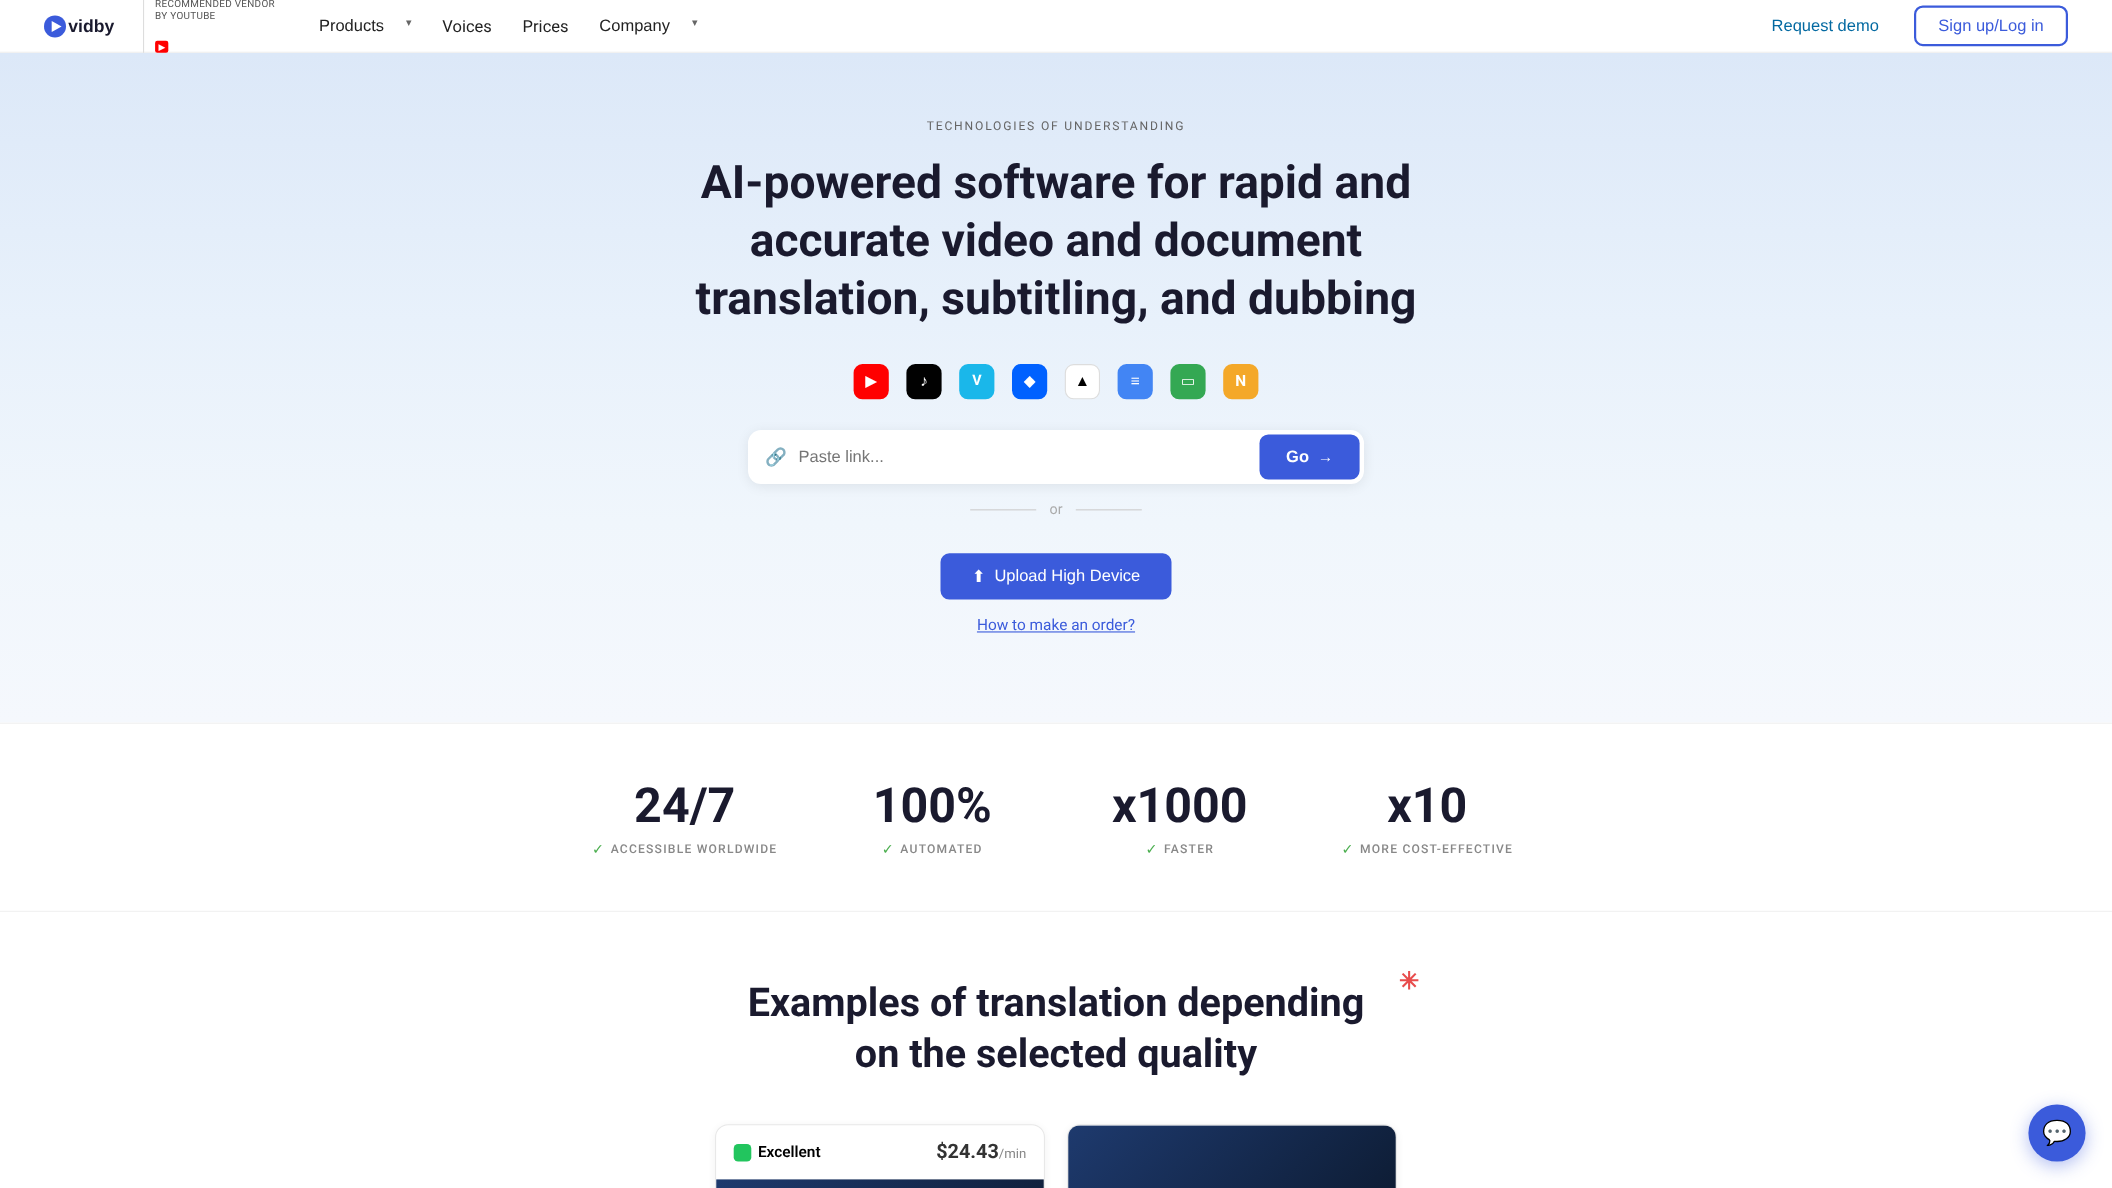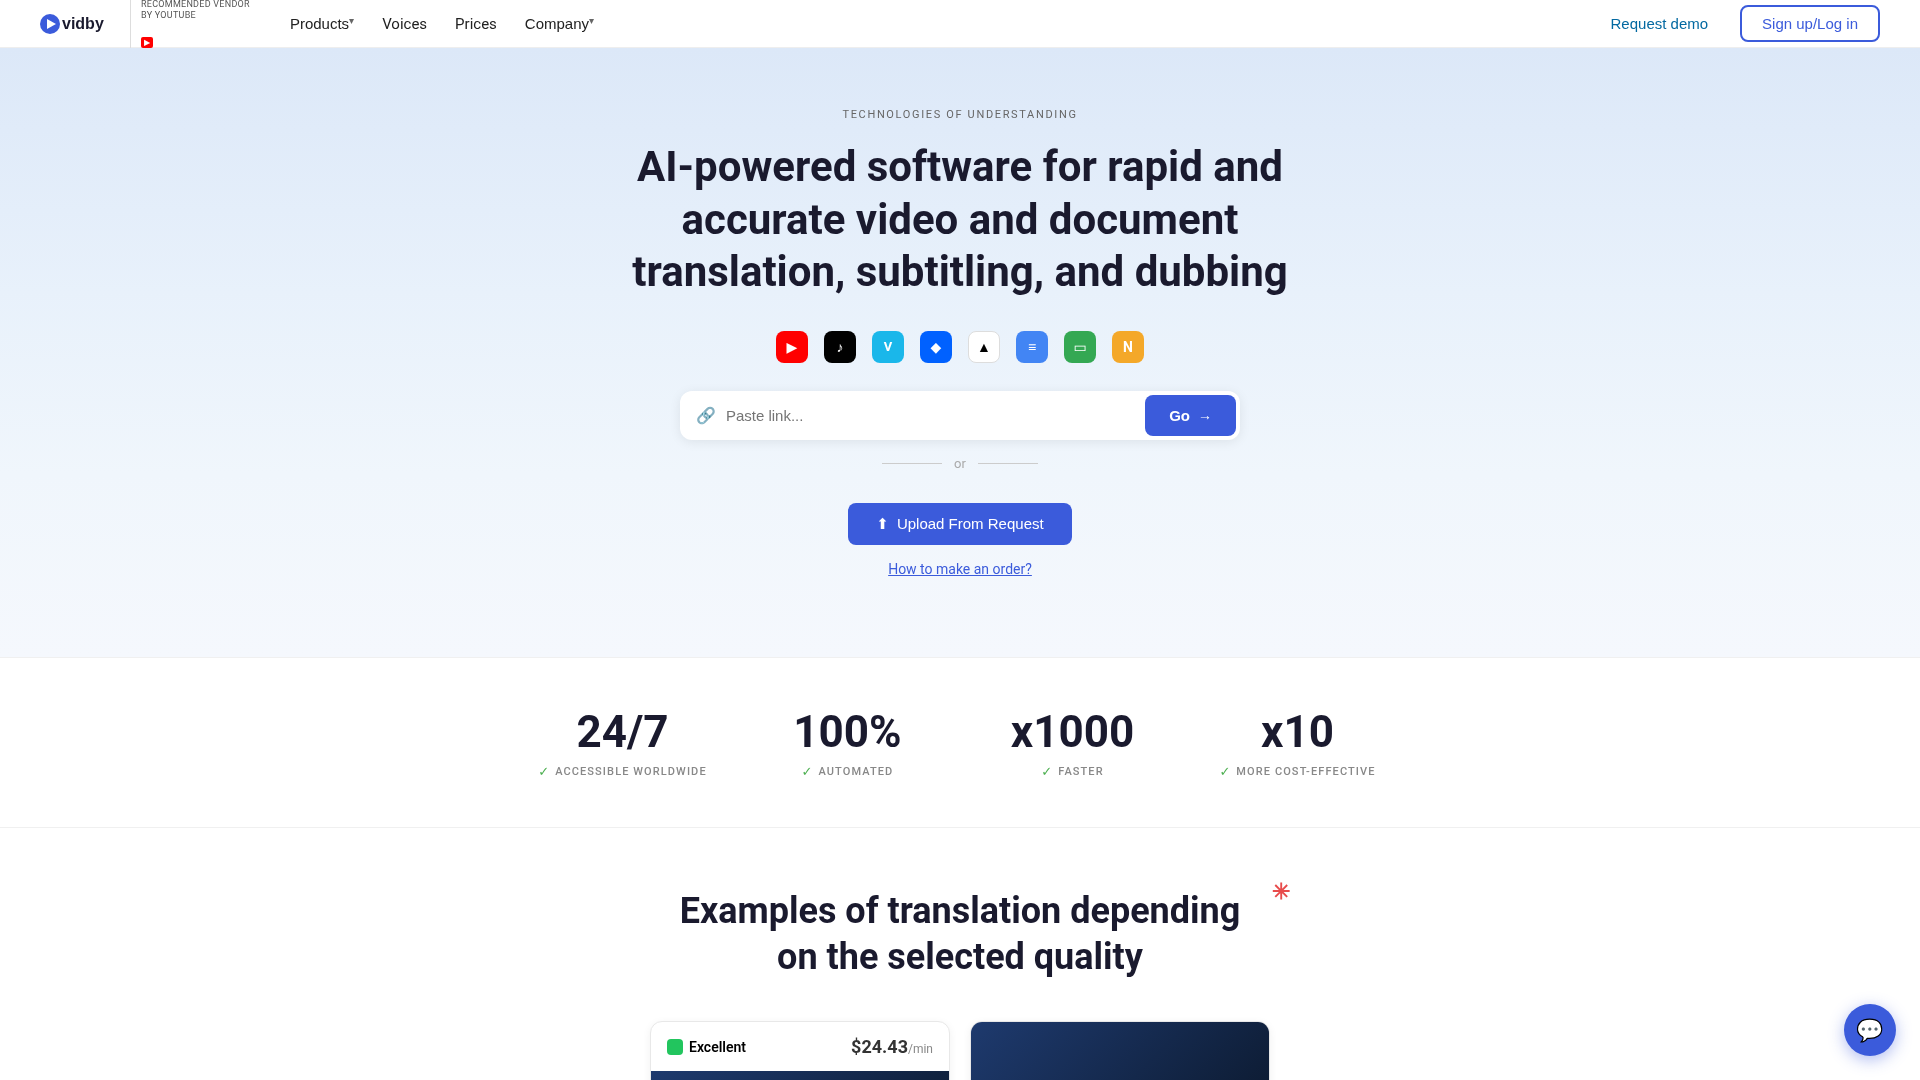--- a/index.html
+++ b/index.html
@@ -16,21 +16,21 @@
     .logo-svg { display: flex; align-items: center; }
     .recommended-badge {
       display: flex; flex-direction: column; font-size: 9px; color: #555;
       line-height: 1.2; border-left: 1px solid #ddd; padding-left: 10px;
       text-transform: uppercase; letter-spacing: 0.03em;
     }
     .recommended-badge .yt-row { display: flex; align-items: flex-start; gap: 16px; flex-direction: column; }
     .nav-links { display: flex; align-items: center; gap: 28px; margin-left: 20px; }
     .nav-link {
       font-size: 15px; color: #222; text-decoration: none; cursor: pointer;
-      display: flex; gap: 0; background: none; border: none;
+      display: flex; gap: 20px; background: none; border: none;
     }
     .chevron { font-size: 10px; color: #666; }
     .nav-right { display: flex; align-items: center; gap: 16px; }
     .request-demo-btn {
       background: none; border: none; font-size: 15px; color: #0369a1;
       cursor: pointer; padding: 8px 16px;
     }
     .signup-btn {
       background: #fff; border: 2px solid #3b5bdb; color: #3b5bdb;
       font-size: 15px; padding: 8px 20px; border-radius: 8px; cursor: pointer;
@@ -239,21 +239,21 @@
   </div>
 
   <div class="or-divider">
     <div class="or-line"></div>
     <span>or</span>
     <div class="or-line"></div>
   </div>
 
   <button class="upload-btn">
     <span>⬆</span>
-    <span>Upload From Request</span>
+    <span>Upload High Device</span>
   </button>
 
   <a class="how-link">How to make an order?</a>
 </section>
 
 <section class="stats-section">
   <div class="stats-inner">
     <div class="stat-item">
       <div class="stat-number">24/7</div>
       <div class="stat-label-row">

